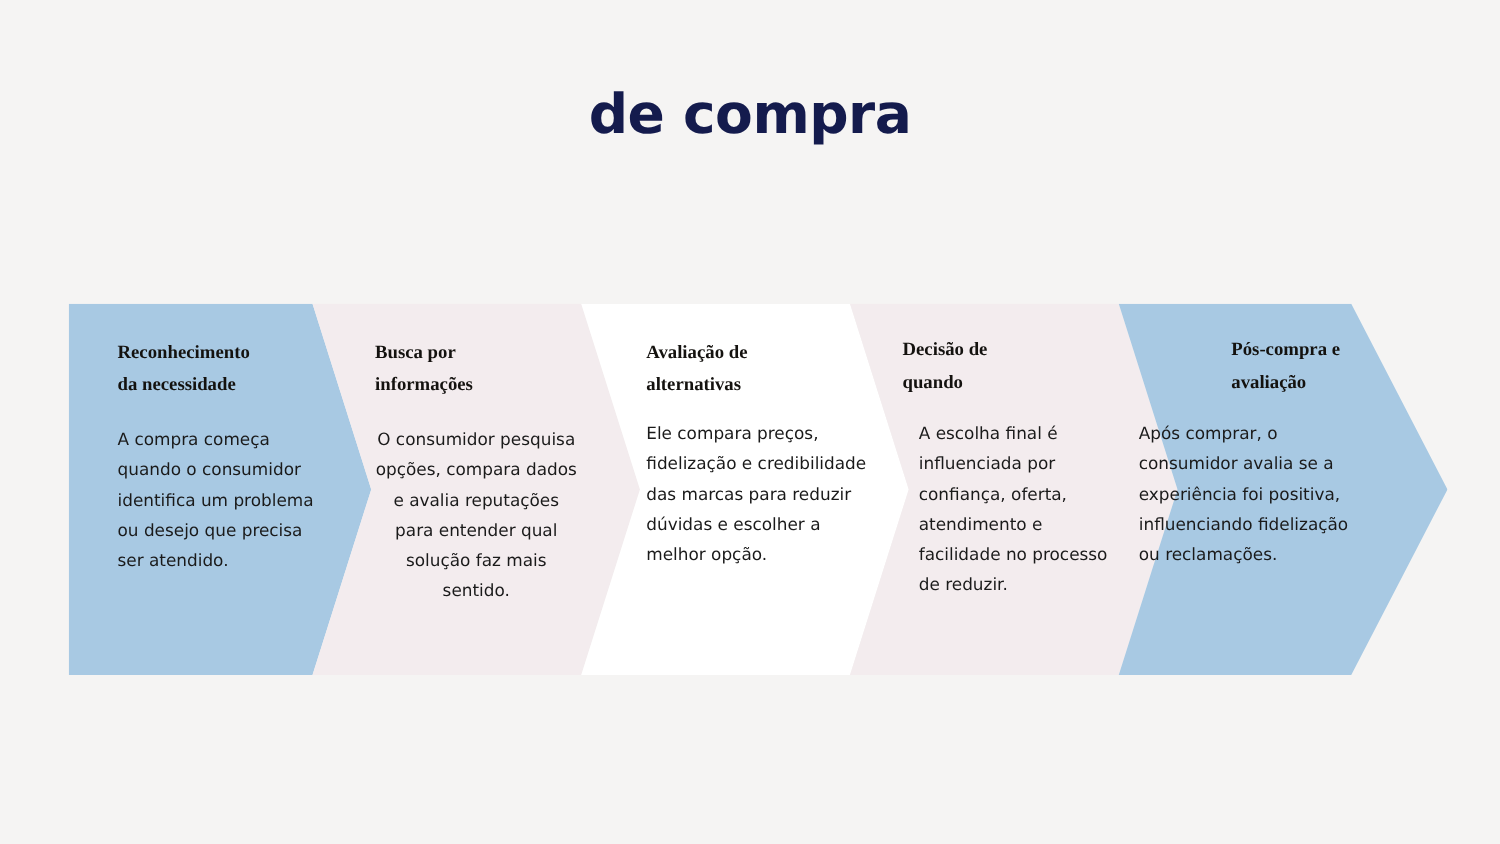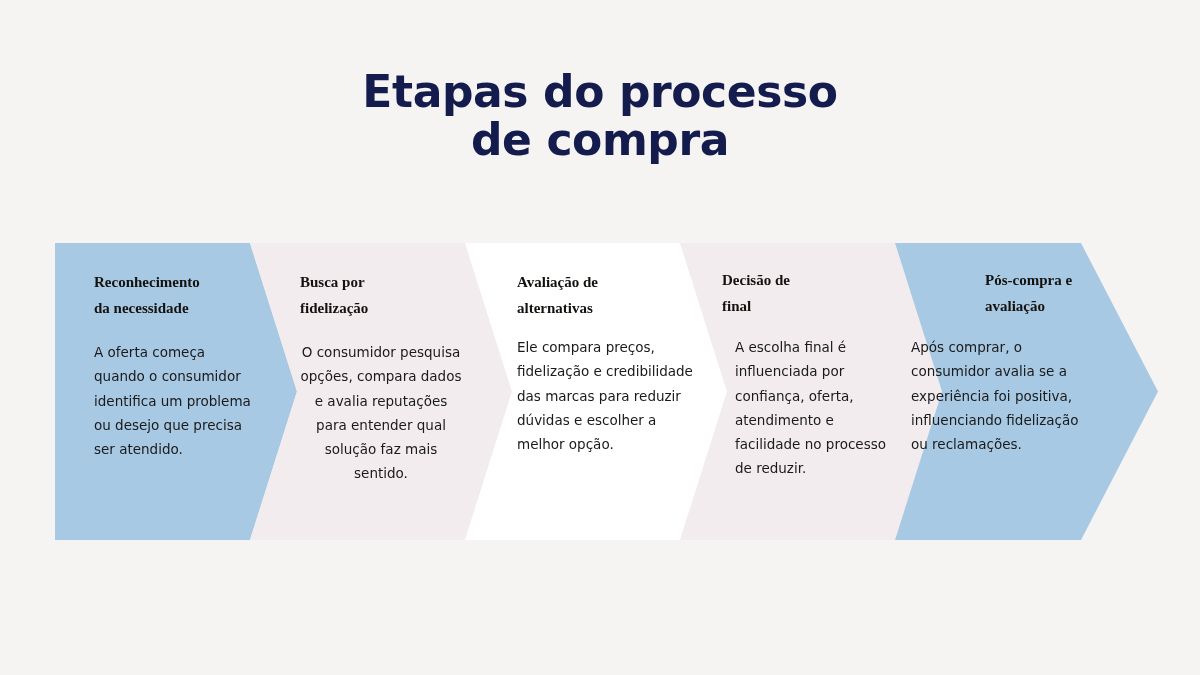--- a/index.html
+++ b/index.html
@@ -101,21 +101,20 @@
 
   #step-5 .step-heading { left: 930px; width: 170px; top: 24px; }
   #step-5 .step-body    { left: 856px; width: 168px; top: 92px; }
 </style>
 </head>
 <body>
 
 <div id="slide">
 
   <div id="title-block">
-    <span class="title-line">Etapas do processo</span>
     <span class="title-line">de compra</span>
   </div>
 
   <div id="chevron-band">
 
     <svg id="band-svg" viewBox="0 0 1103 297" preserveAspectRatio="none">
 
       <polygon points="0,0 195,0 242,148.5 195,297 0,297" fill="#a8c9e3"></polygon>
 
       <polygon points="195,0 410,0 457,148.5 410,297 195,297 242,148.5" fill="#f3ecee"></polygon>
@@ -123,38 +122,38 @@
       <polygon points="410,0 625,0 672,148.5 625,297 410,297 457,148.5" fill="#ffffff"></polygon>
 
       <polygon points="625,0 840,0 887,148.5 840,297 625,297 672,148.5" fill="#f3ecee"></polygon>
 
       <polygon points="840,0 1026,0 1103,148.5 1026,297 840,297 887,148.5" fill="#a8c9e3"></polygon>
     </svg>
 
     <div class="step-text" id="step-1">
       <h3 class="step-heading">Reconhecimento
 da necessidade</h3>
-      <p class="step-body">A oferta começa quando o consumidor identifica um problema ou desejo que precisa ser atendido.</p>
+      <p class="step-body">A compra começa quando o consumidor identifica um problema ou desejo que precisa ser atendido.</p>
     </div>
 
     <div class="step-text" id="step-2">
       <h3 class="step-heading">Busca por
-fidelização</h3>
+informações</h3>
       <p class="step-body">O consumidor pesquisa opções, compara dados e avalia reputações para entender qual solução faz mais sentido.</p>
     </div>
 
     <div class="step-text" id="step-3">
       <h3 class="step-heading">Avaliação de
 alternativas</h3>
       <p class="step-body">Ele compara preços, fidelização e credibilidade das marcas para reduzir dúvidas e escolher a melhor opção.</p>
     </div>
 
     <div class="step-text" id="step-4">
       <h3 class="step-heading">Decisão de
-final</h3>
+quando</h3>
       <p class="step-body">A escolha final é influenciada por confiança, oferta, atendimento e facilidade no processo de reduzir.</p>
     </div>
 
     <div class="step-text" id="step-5">
       <h3 class="step-heading">Pós-compra e
 avaliação</h3>
       <p class="step-body">Após comprar, o consumidor avalia se a experiência foi positiva, influenciando fidelização ou reclamações.</p>
     </div>
 
   </div>

